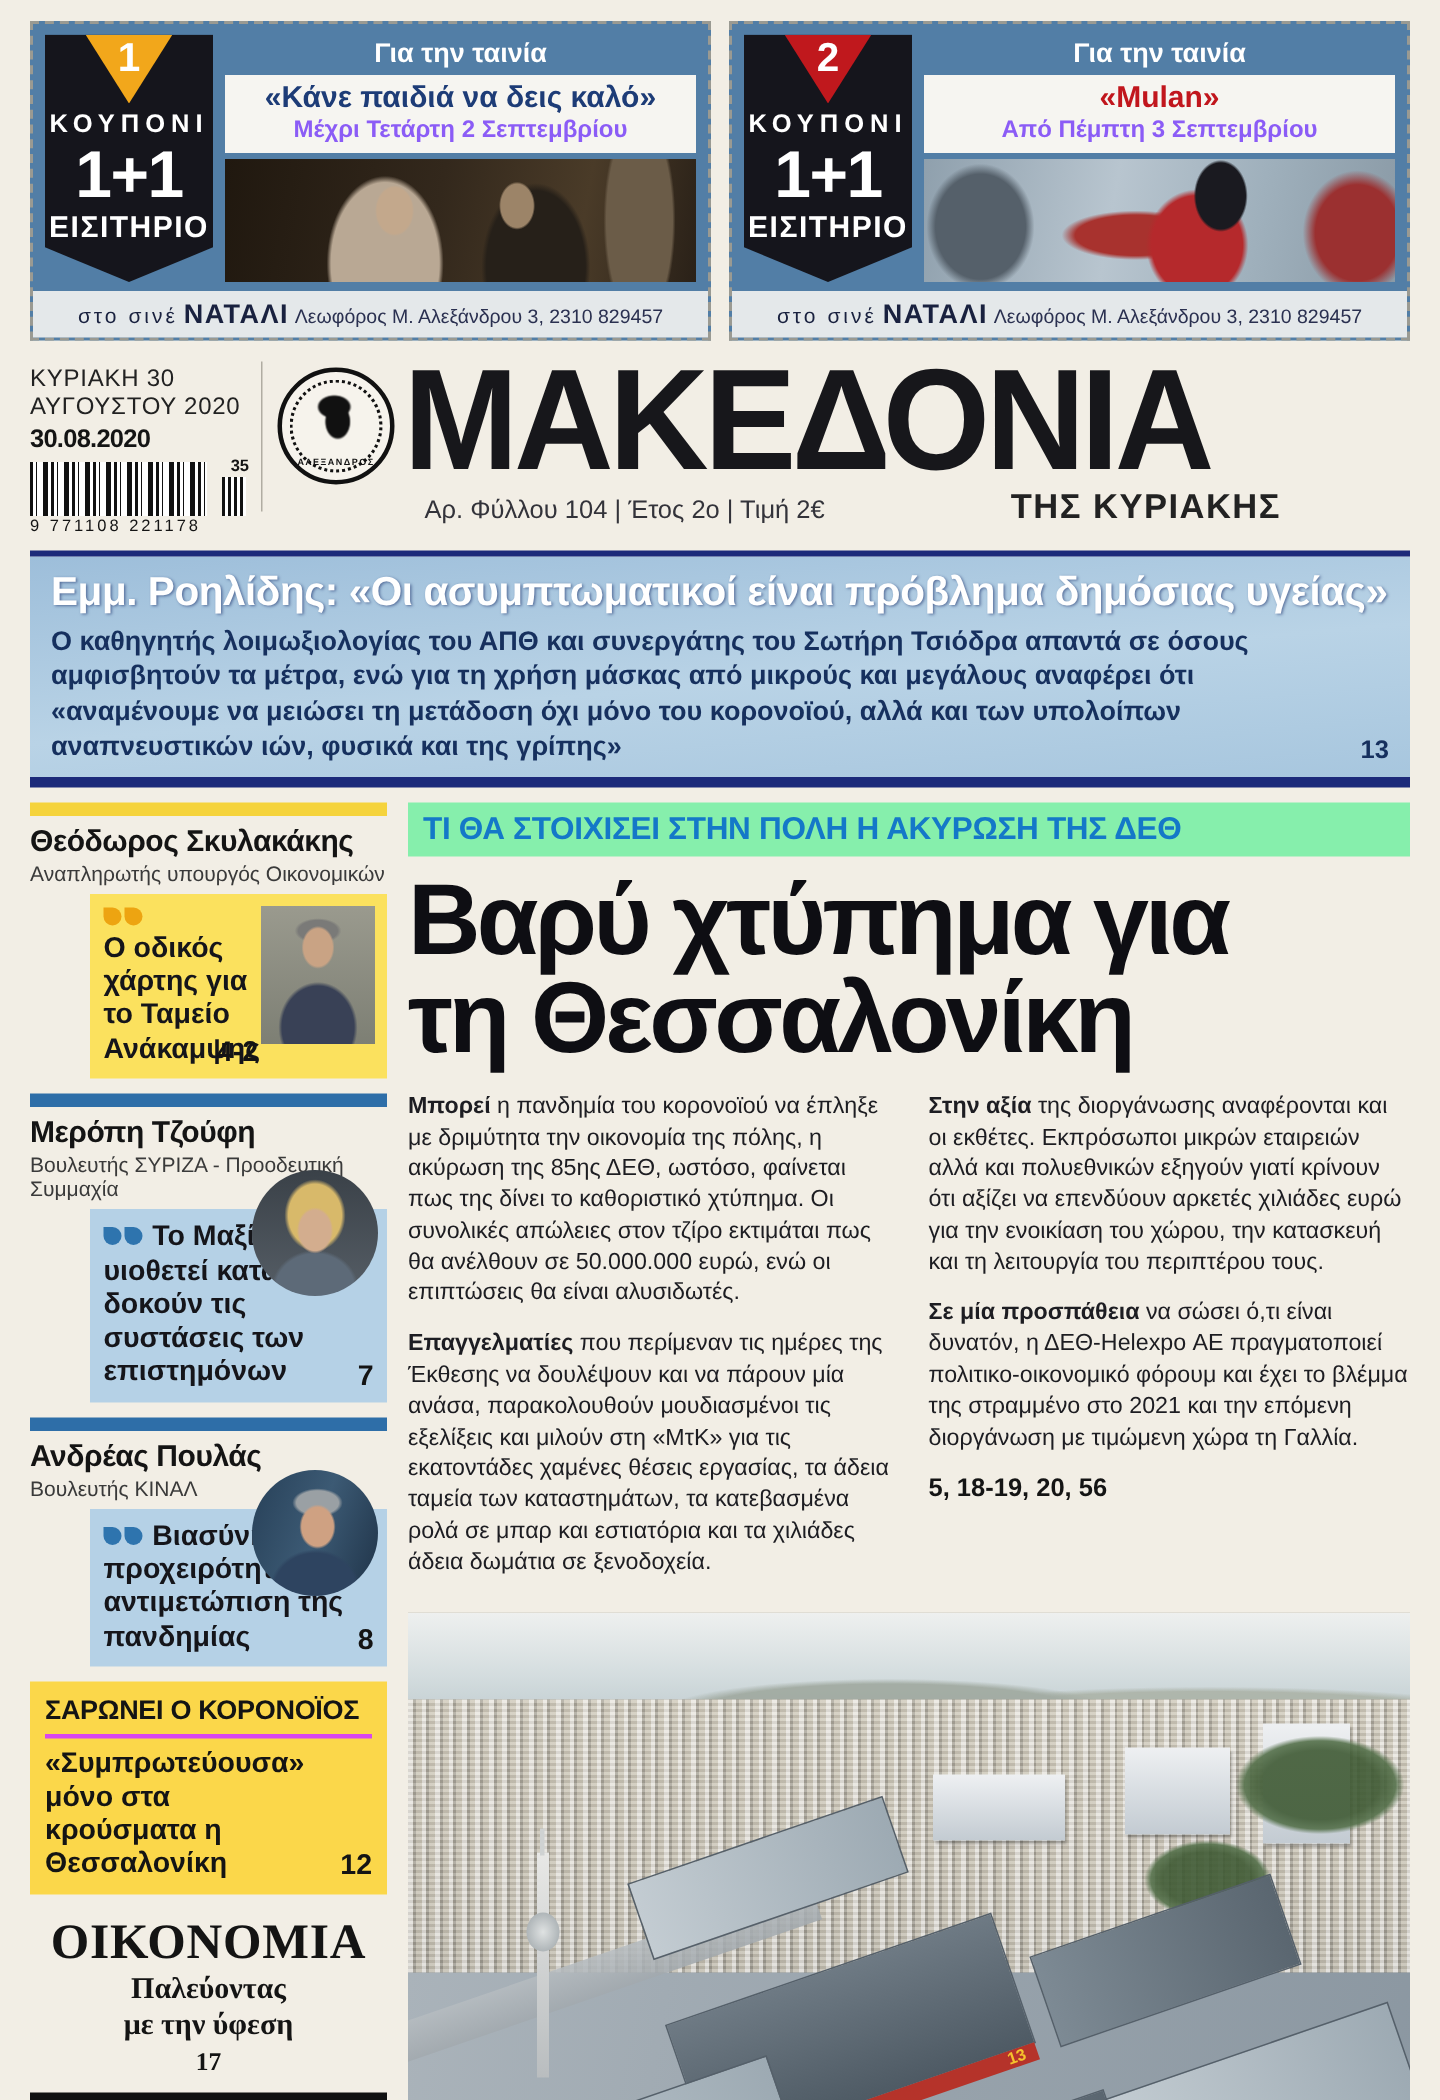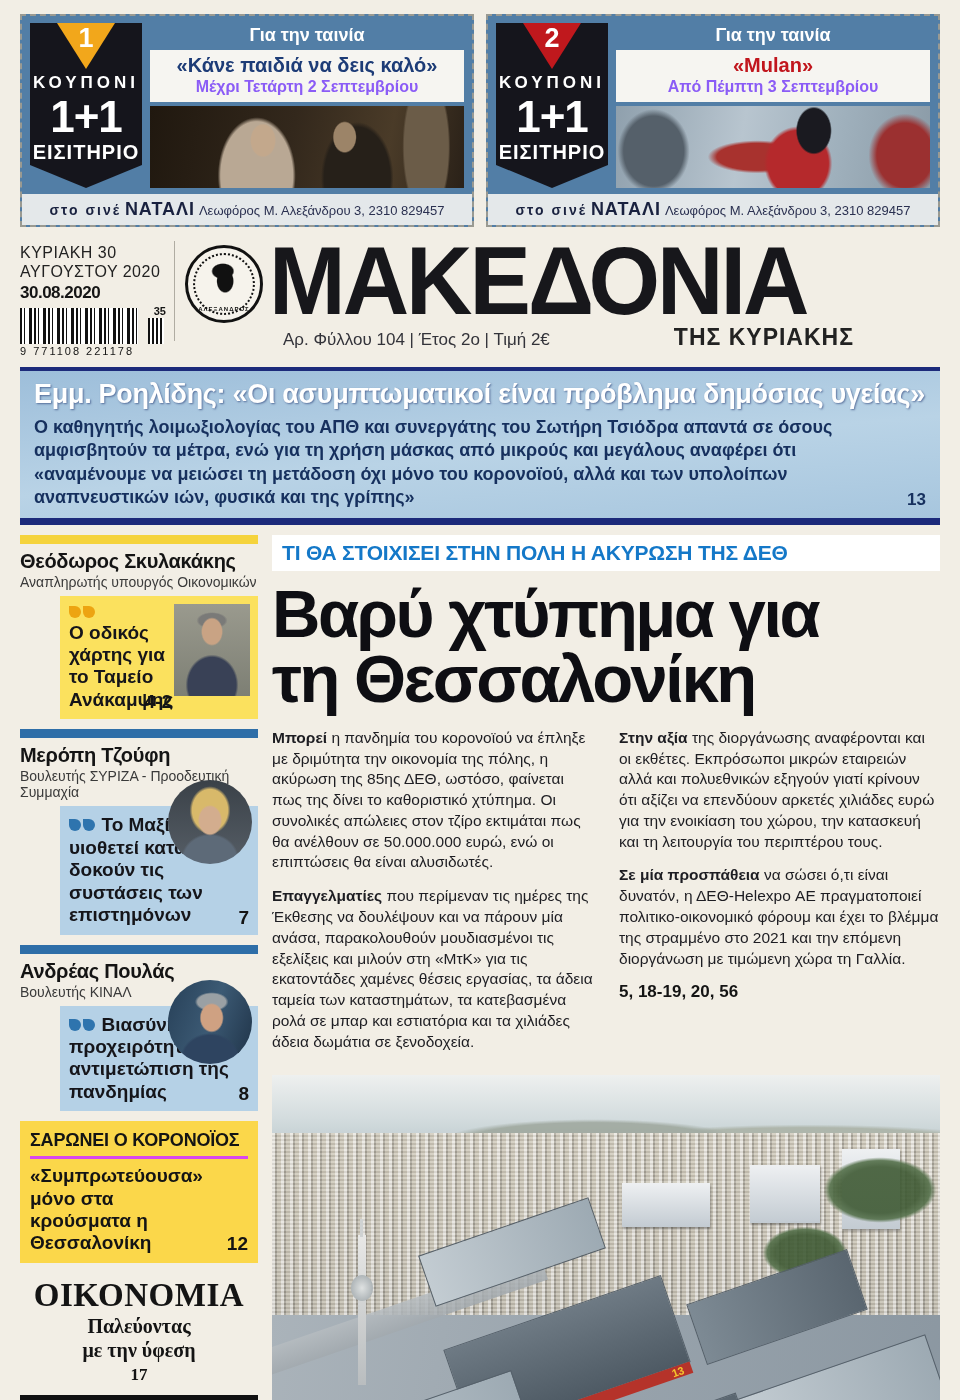--- a/index.html
+++ b/index.html
@@ -54,21 +54,21 @@
       radial-gradient(55px 60px at 58% 70%, #b5292c 0 55%, transparent 62%),
       radial-gradient(90px 30px at 45% 62%, #a8322e 0 45%, transparent 55%),
       radial-gradient(60px 70px at 12% 55%, #55606a 0 50%, transparent 60%),
       radial-gradient(70px 80px at 92% 60%, #9b3030 0 40%, transparent 52%),
       linear-gradient(100deg, #8fa0ad 0%, #b8c5cf 40%, #9fb0bc 70%, #8a9aa6 100%);
   }
   .coupon-strip {
     margin:6px -8px 0 -8px; background:#e4e8ea; text-align:center; padding:5px 2px;
     color:#19213f; font-size:14px;
   }
-  .coupon-strip .v-pre { letter-spacing:2px; font-weight:700; }
+  .coupon-strip .v-pre { letter-spacing:2px; font-weight:400; }
   .coupon-strip .v-name { font-weight:800; font-size:18px; letter-spacing:1px; }
   .coupon-strip .v-addr { font-size:13px; color:#2a3050; }
 
   
   .masthead { display:flex; margin-top:10px; height:122px; align-items:flex-start; }
   .mast-left { width:150px; padding-top:6px; }
   .mast-day { font-size:16px; font-weight:500; color:#222; letter-spacing:.5px; line-height:1.2; }
   .mast-date { font-size:17px; font-weight:800; letter-spacing:-.5px; margin-top:2px; }
   .barcode-wrap { margin-top:5px; position:relative; width:150px; }
   .barcode {
@@ -180,21 +180,21 @@
   .economy { text-align:center; font-family:"Liberation Serif", serif; padding:4px 0 10px; }
   .economy-title { font-size:33px; font-weight:800; letter-spacing:.5px; }
   .economy-line { font-size:20px; font-weight:700; line-height:1.2; }
   .economy-page { font-size:17px; font-weight:700; margin-top:3px; }
 
   
   .museum { margin-bottom:12px; }
   .museum-header { background:#111; color:#fff; font-size:17px; font-weight:800; padding:6px 9px; letter-spacing:-.2px; }
 
   
-  .kicker { background:#ffffff; color:#1478c8; font-size:21px; font-weight:800; padding:6px 10px; letter-spacing:-.2px; }
+  .kicker { background:#86efac; color:#1478c8; font-size:21px; font-weight:800; padding:6px 10px; letter-spacing:-.2px; }
   .headline { margin-top:10px; font-size:67px; font-weight:800; letter-spacing:-2.5px; line-height:.98; color:#0e0e13; }
   .columns { display:flex; gap:26px; margin-top:16px; }
   .col { flex:1; min-width:0; }
   .col p { font-size:15.5px; line-height:1.34; color:#1d1d22; margin-bottom:13px; }
   .col p b { font-weight:800; }
   .main-pages { font-size:17px; font-weight:800; margin-top:2px; }
 
   
   .photo { position:relative; margin-top:10px; height:400px; overflow:hidden; background:#c4bfb2; }
   .ph-sky { position:absolute; top:0; left:0; right:0; height:62px;

